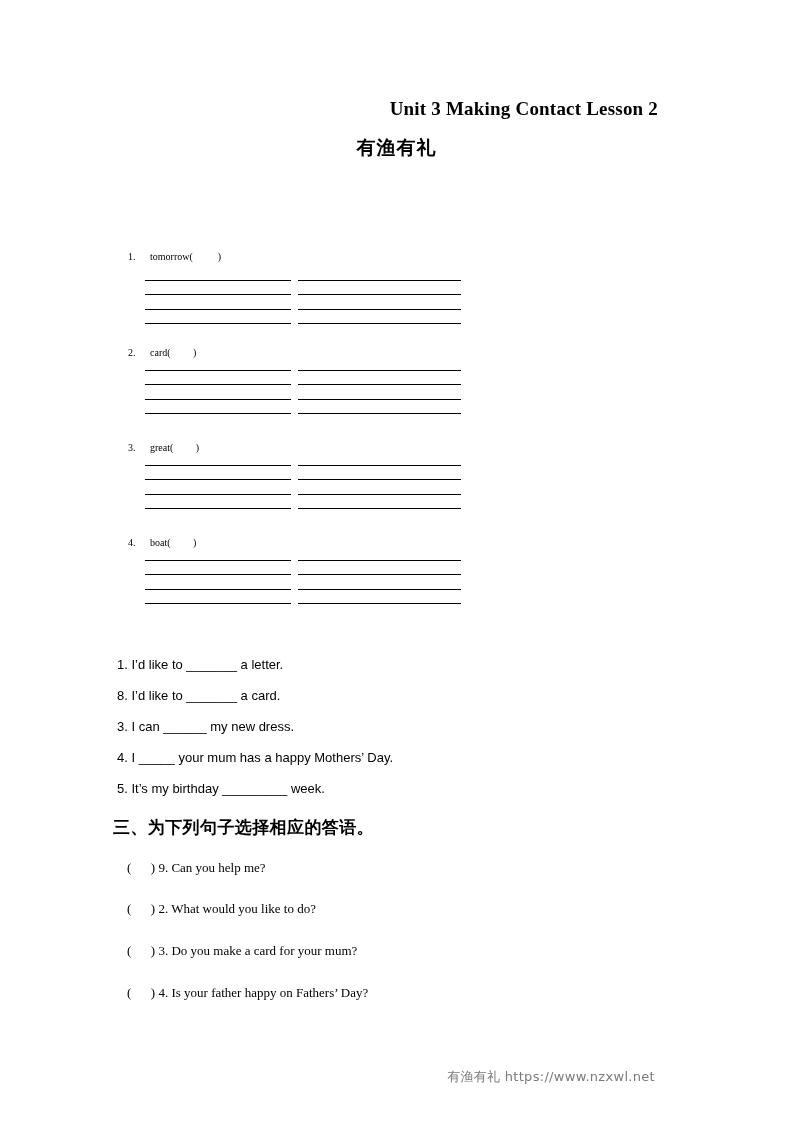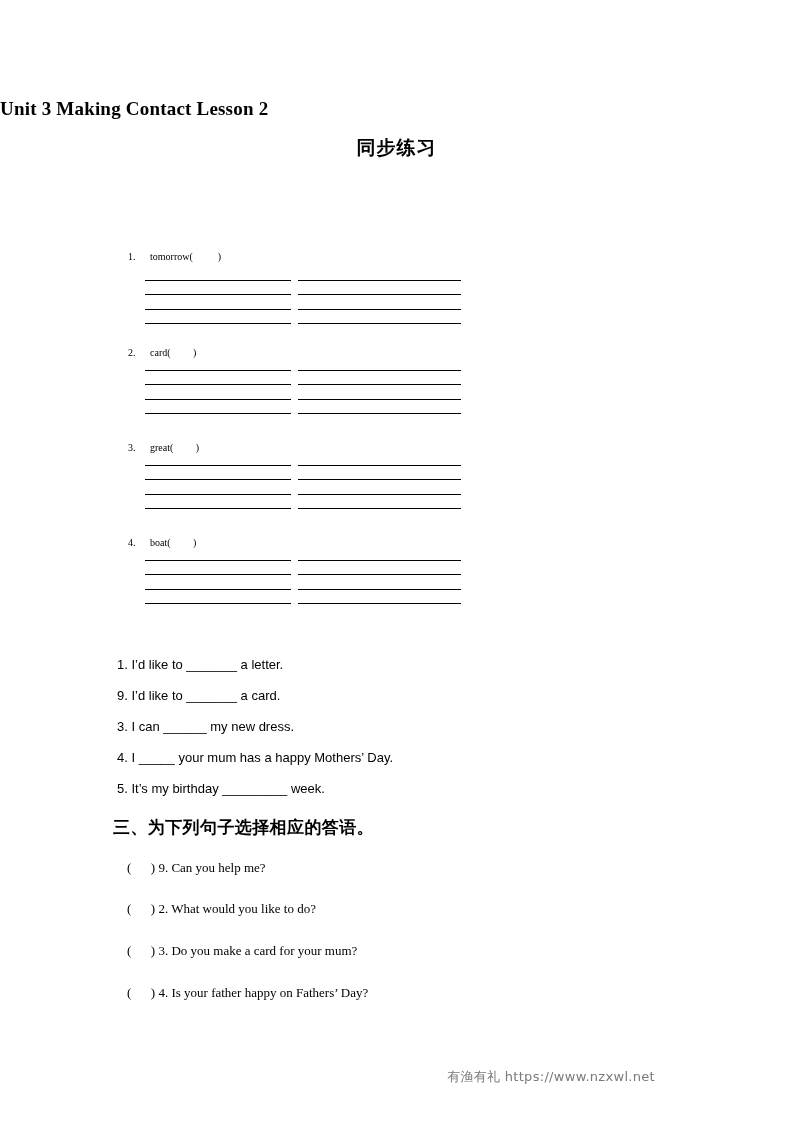--- a/index.html
+++ b/index.html
@@ -21,21 +21,21 @@
     left: 0; top: 0;
     width: 793px;
     height: 1122px;
   }
 
   
   .doc-title {
     position: absolute;
     left: 0; top: 98px;
     width: 658px;
-    text-align: left;
+    text-align: right;
     font-family: "Liberation Serif", "DejaVu Serif", serif;
     font-weight: bold;
     font-size: 19px;
     letter-spacing: 0.2px;
   }
   .doc-subtitle {
     position: absolute;
     left: 0; top: 135px;
     width: 793px;
     text-align: center;
@@ -118,21 +118,21 @@
     letter-spacing: 0.3px;
   }
 </style>
 </head>
 <body>
 
 <div class="page">
 
   <div class="doc-title">Unit 3 Making Contact Lesson 2</div>
 
-  <div class="doc-subtitle">同步练习</div>
+  <div class="doc-subtitle">有渔有礼</div>
 
 
   <div class="word-item" style="top:240px">
     <span class="word-num">1.</span><span>tomorrow</span><span>(          )</span>
   </div>
   <div class="line-block" style="top:277px">
     <div class="wline left r0"></div>
     <div class="wline right r0"></div>
     <div class="wline left r1"></div>
     <div class="wline right r1"></div>
@@ -179,21 +179,21 @@
     <div class="wline left r1"></div>
     <div class="wline right r1"></div>
     <div class="wline left r2"></div>
     <div class="wline right r2"></div>
     <div class="wline left r3"></div>
     <div class="wline right r3"></div>
   </div>
 
 
   <div class="fill-sentence" style="top:657px">1. I’d like to _______ a letter.</div>
-  <div class="fill-sentence" style="top:688px">9. I’d like to _______ a card.</div>
+  <div class="fill-sentence" style="top:688px">8. I’d like to _______ a card.</div>
   <div class="fill-sentence" style="top:719px">3. I can ______ my new dress.</div>
   <div class="fill-sentence" style="top:750px">4. I _____ your mum has a happy Mothers’ Day.</div>
   <div class="fill-sentence" style="top:781px">5. It’s my birthday _________ week.</div>
 
   <div class="section-heading" id="sec3-heading">三、为下列句子选择相应的答语。</div>
 
   <div class="match-item" style="top:860px">(      ) 9. Can you help me?</div>
   <div class="match-item" style="top:901px">(      ) 2. What would you like to do?</div>
   <div class="match-item" style="top:943px">(      ) 3. Do you make a card for your mum?</div>
   <div class="match-item" style="top:985px">(      ) 4. Is your father happy on Fathers’ Day?</div>

